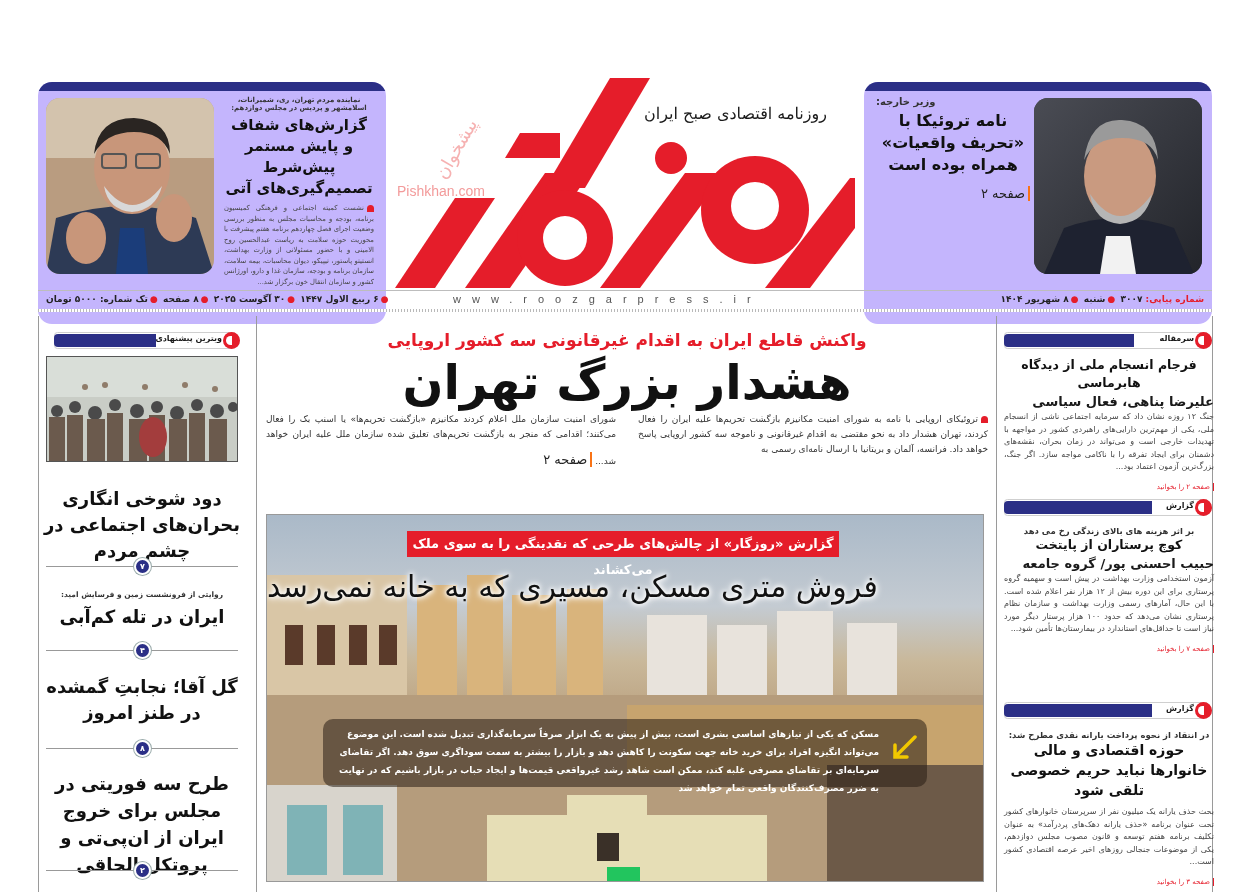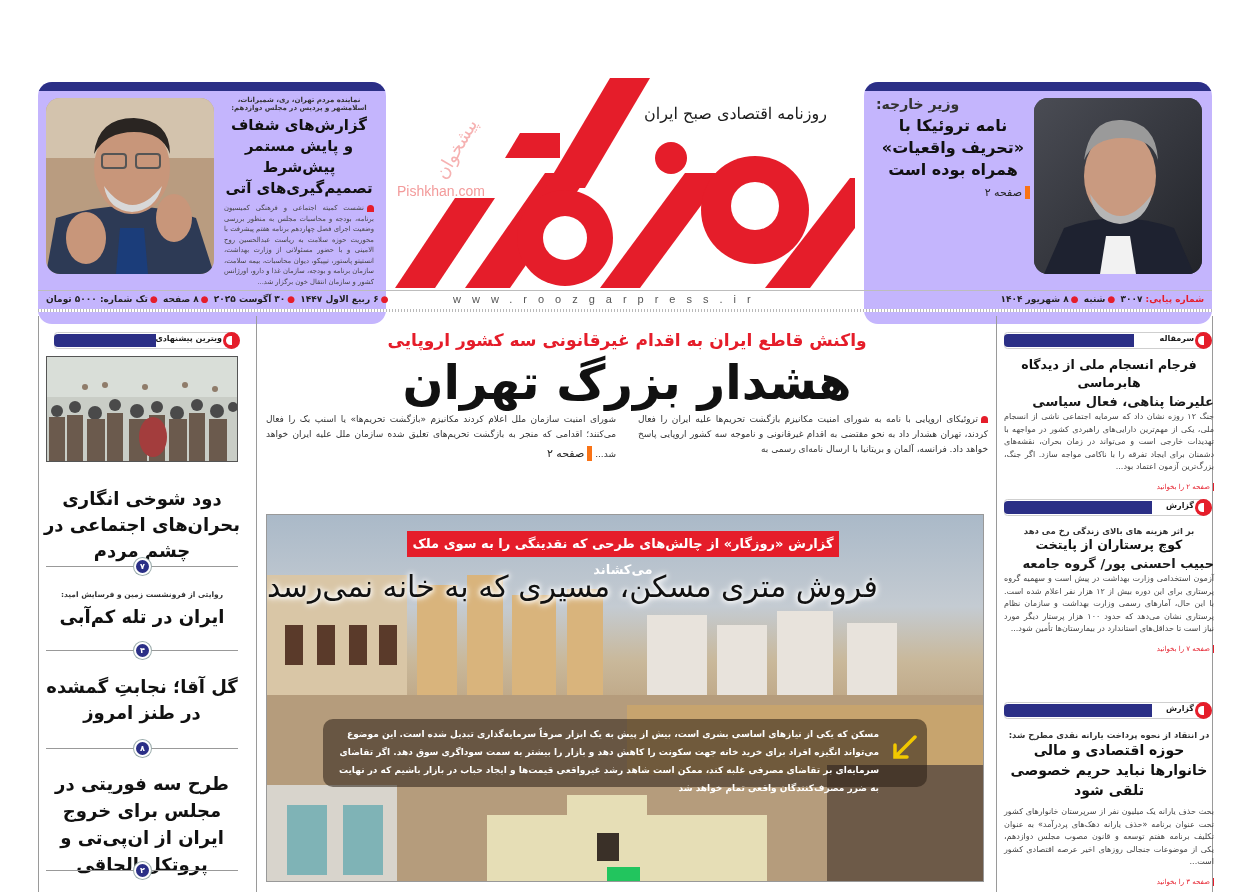--- a/index.html
+++ b/index.html
@@ -4,25 +4,25 @@
 <style>
   * { box-sizing: border-box; margin: 0; padding: 0; }
   html, body { width: 1250px; height: 892px; background: #ffffff; overflow: hidden; }
   body { font-family: "DejaVu Sans", sans-serif; color: #1a1a1a; position: relative; }
 
   
   .topbox { position: absolute; top: 82px; height: 242px; background: #c4b5fd; border-radius: 14px; overflow: hidden; }
   .topbox .bar { position: absolute; top: 0; left: 0; right: 0; height: 9px; background: #2b2f86; border-radius: 14px 14px 0 0; }
   .topbox .photo { position: absolute; top: 16px; width: 168px; height: 176px; border-radius: 14px; overflow: hidden; }
   .topbox .txt { position: absolute; top: 14px; direction: rtl; text-align: center; }
-  .kicker { font-size: 14px; font-weight: bold; color: #333; }
+  .kicker { font-size: 10px; font-weight: bold; color: #333; }
   .topbox h2 { font-size: 16px; line-height: 22px; font-weight: bold; color: #111; margin-top: 3px; }
   .body-small { font-size: 8px; line-height: 12.5px; color: #444; text-align: justify; margin-top: 4px; }
   .bullet { display: inline-block; width: 7px; height: 7px; background: #e51d2a; border-radius: 50% 50% 0 0; margin-left: 3px; vertical-align: middle; }
-  .pageref { font-size: 11px; color: #222; border-right: 5px solid #f97316; padding-right: 3px; margin-top: 4px; display: inline-block; }
+  .pageref { font-size: 13px; color: #222; border-right: 2px solid #f97316; padding-right: 3px; margin-top: 10px; display: inline-block; }
 
   
   .logo-wrap { position: absolute; left: 395px; top: 78px; width: 460px; height: 212px; }
   .tagline { position: absolute; right: 28px; top: 26px; font-family: "DejaVu Serif", serif; font-size: 16px; direction: rtl; color: #1a1a1a; }
   .watermark { position: absolute; left: 2px; top: 105px; font-size: 14px; color: #f39b9b; font-family: Liberation Sans, sans-serif; }
   .watermark-fa { position: absolute; left: 28px; top: 60px; font-size: 18px; color: #f6b1b1; transform: rotate(-60deg); font-family: "DejaVu Serif", serif; }
 
   
   .strip { position: absolute; top: 290px; left: 38px; right: 38px; height: 22px; border-top: 1px solid #bdbdbd; }
   .strip::after { content: ""; position: absolute; left: 0; right: 0; bottom: 0; height: 3px; background: repeating-linear-gradient(90deg,#b9b9b9 0 1px,#fff 1px 3px); }

